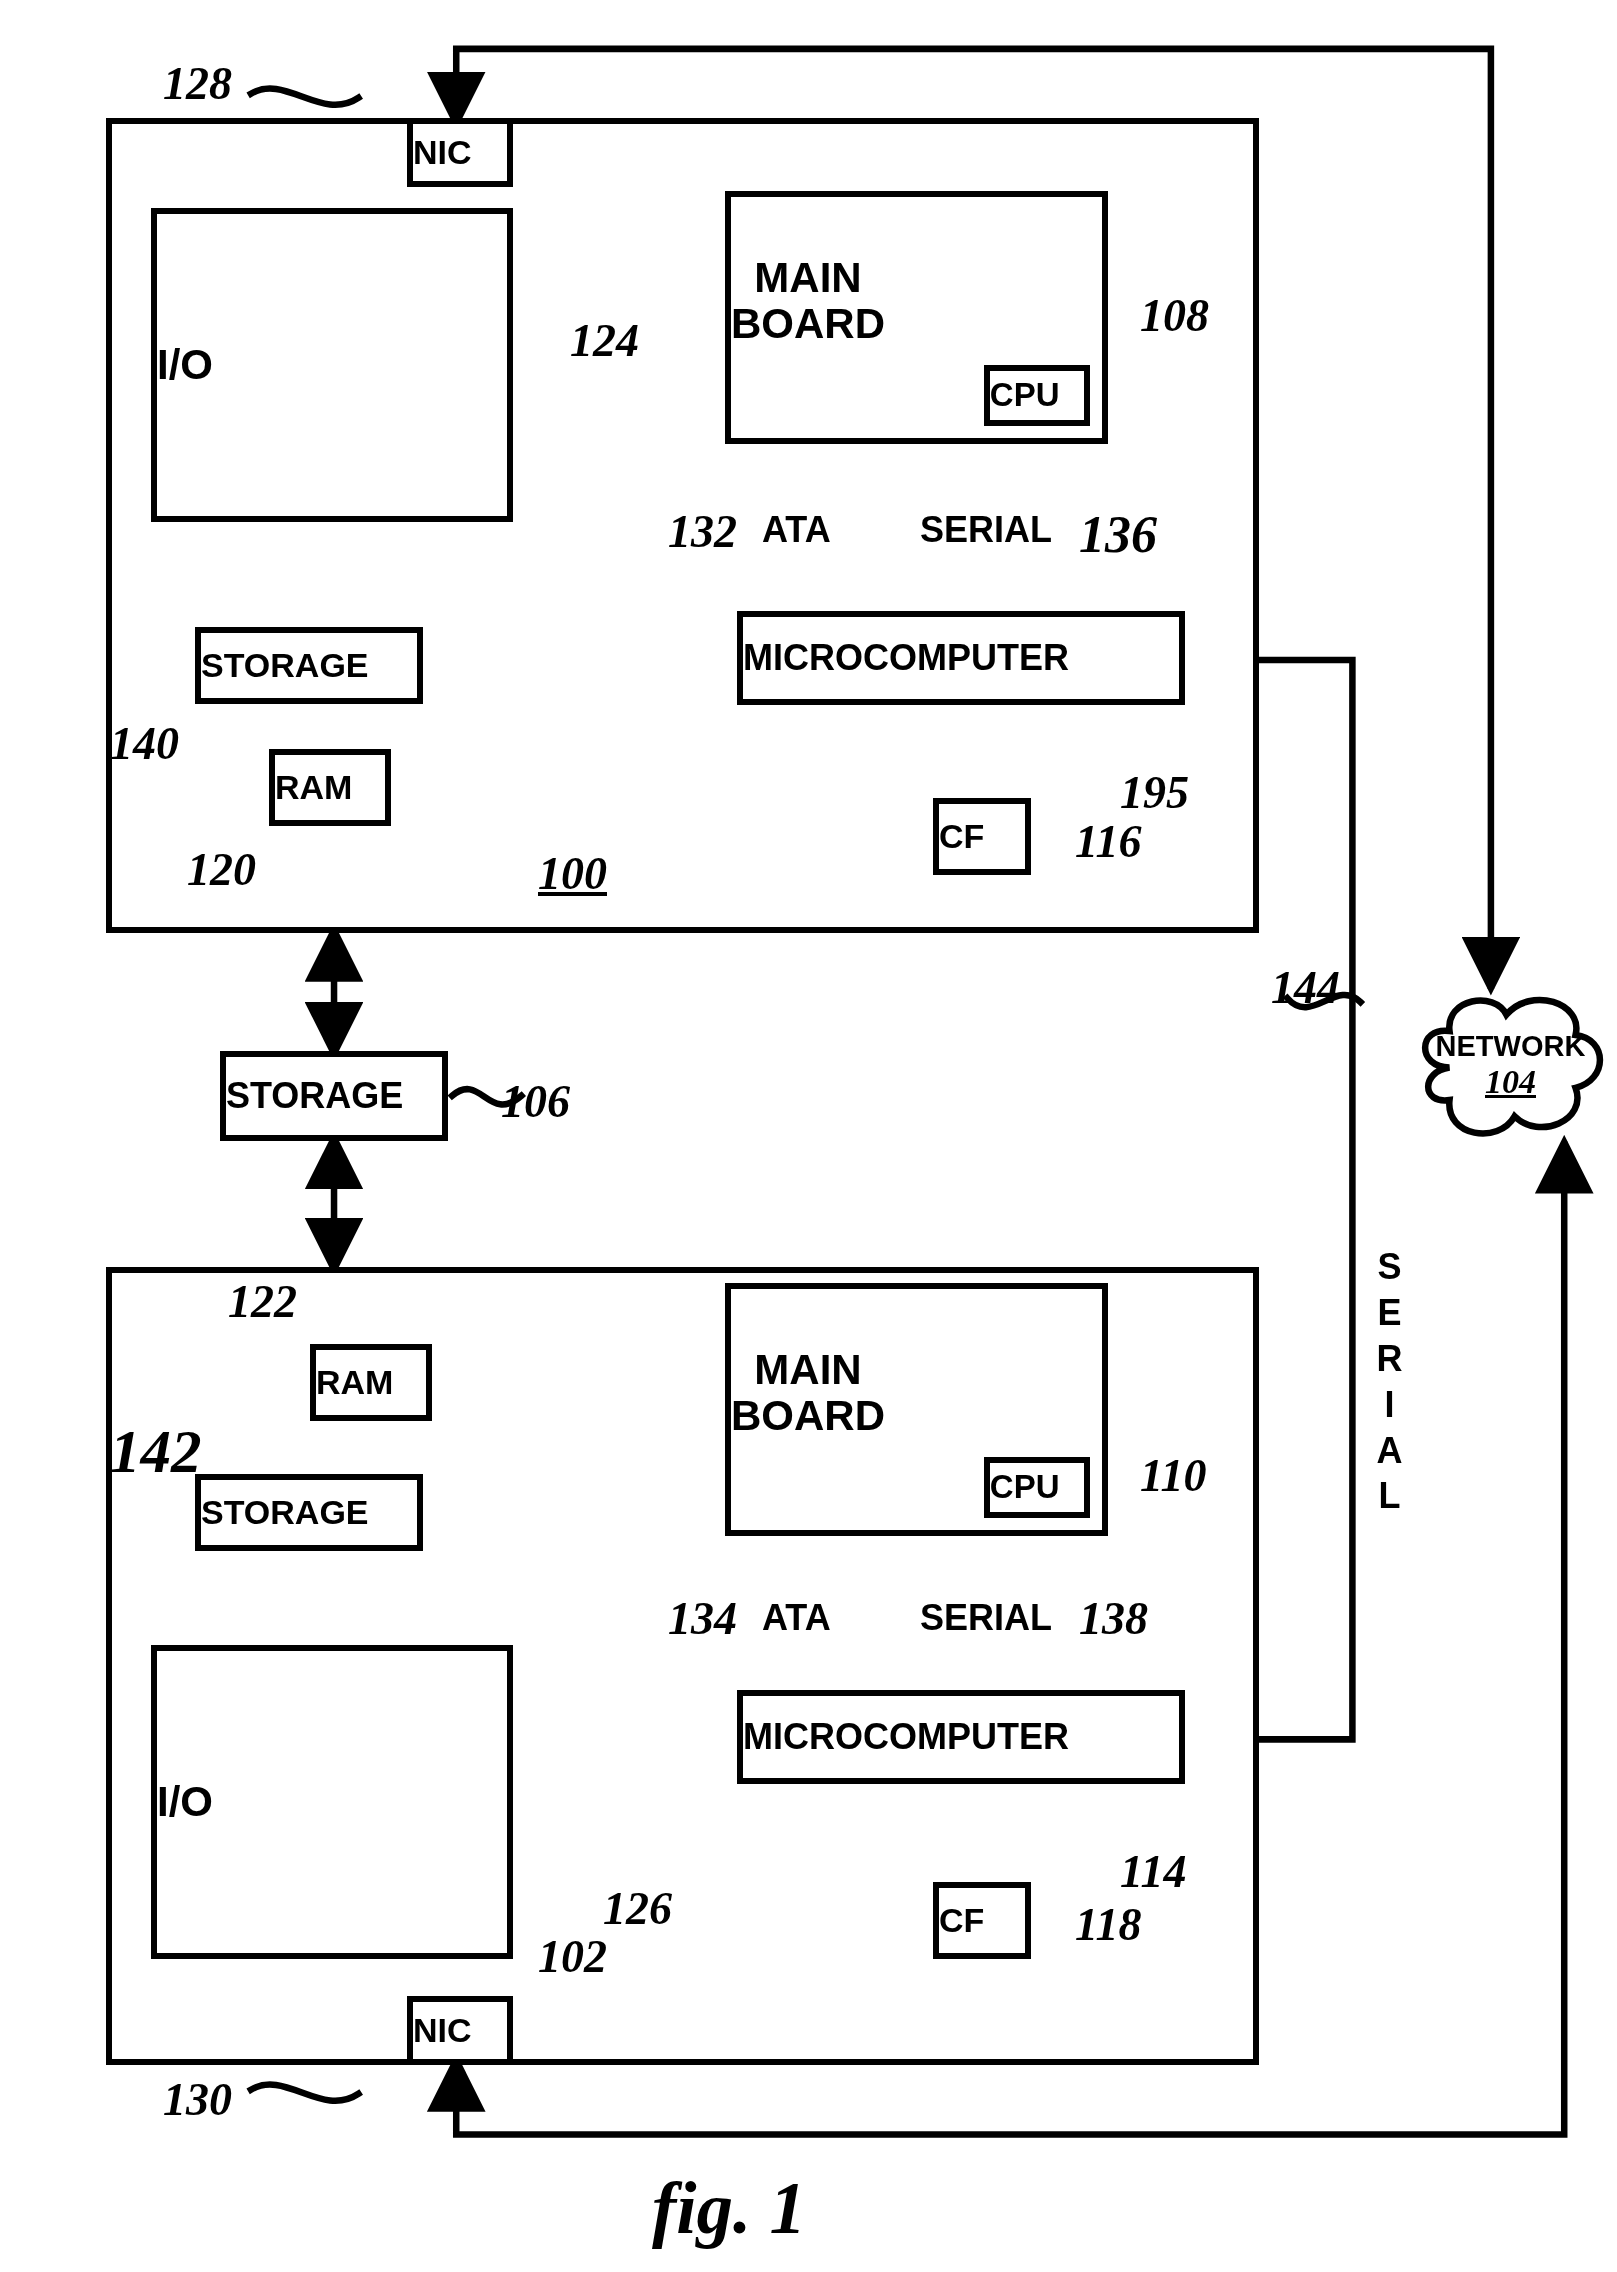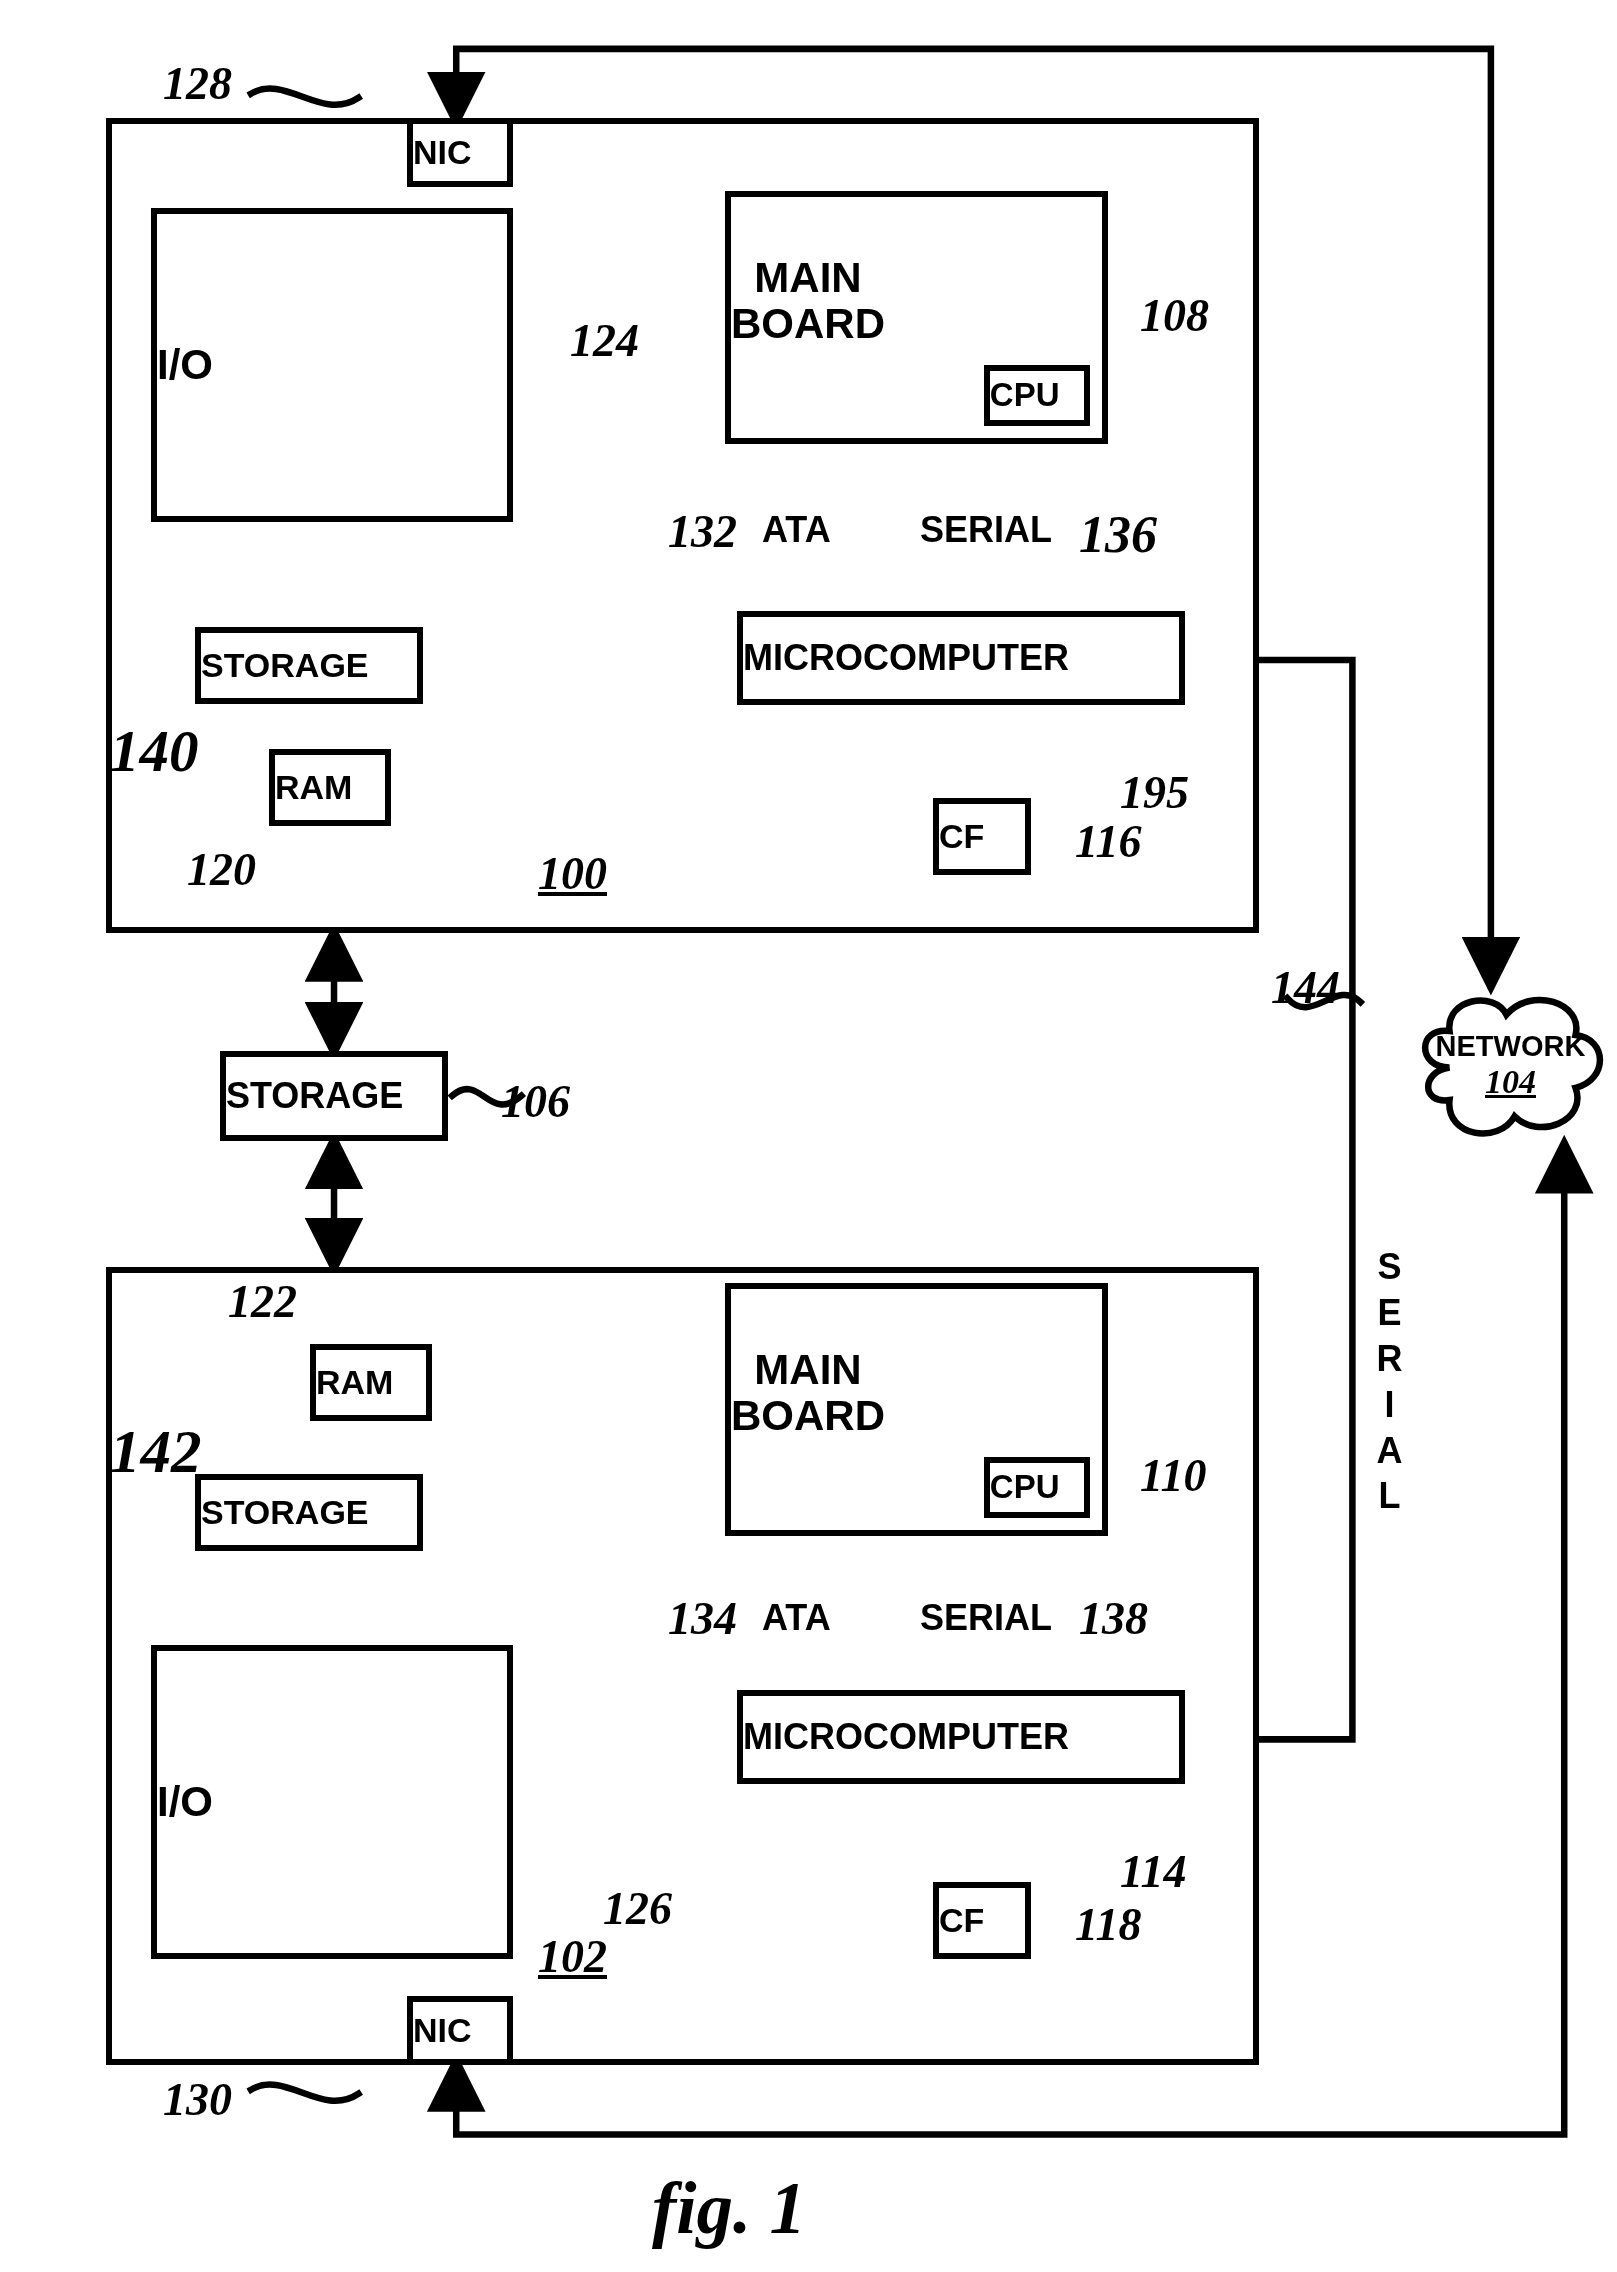--- a/index.html
+++ b/index.html
@@ -127,21 +127,21 @@
     <path d="M 1275 2358 C 1300 2330, 1310 2390, 1340 2360"></path>
 
     <path d="M 308 2565 C 350 2540, 395 2600, 440 2570"></path>
   </g>
 </svg>
 
 <div class="box" style="left:106px; top:118px; width:1153px; height:815px; justify-content:flex-start; align-items:flex-end;"></div>
 <span class="ref" style="left:538px; top:847px; font-size:46px; text-decoration: underline;">100</span>
 
 <div class="box" style="left:106px; top:1267px; width:1153px; height:798px;"></div>
-<span class="ref" style="left:538px; top:1930px; font-size:46px; text-decoration: underline;">102</span>
+<span class="ref" style="left:538px; top:1930px; font-size:46px; ">102</span>
 
 <div class="box" style="left:151px; top:208px; width:362px; height:314px; font-size:42px;">
   <span>I/O</span>
 </div>
 <div class="box" style="left:407px; top:118px; width:106px; height:69px; font-size:34px;">
   <span>NIC</span>
 </div>
 <span class="ref" style="left:163px; top:57px; font-size:46px;">128</span>
 
 <div class="box" style="left:725px; top:191px; width:383px; height:253px; font-size:42px; position:absolute;">
@@ -149,21 +149,21 @@
 BOARD</span>
   <div class="box" style="right:12.2px; bottom:12.2px; width:106px; height:61px; font-size:33px; position:absolute;">
     <span>CPU</span>
   </div>
 </div>
 <span class="ref" style="left:1140px; top:289px; font-size:46px;">108</span>
 
 <div class="box" style="left:195px; top:627px; width:228px; height:77px; font-size:34px;">
   <span>STORAGE</span>
 </div>
-<span class="ref" style="left:110px; top:717px; font-size:59px;">140</span>
+<span class="ref" style="left:110px; top:717px; font-size:46px;">140</span>
 
 <div class="box" style="left:269px; top:749px; width:122px; height:77px; font-size:34px;">
   <span>RAM</span>
 </div>
 <span class="ref" style="left:187px; top:843px; font-size:46px;">120</span>
 
 <div class="box" style="left:737px; top:611px; width:448px; height:94px; font-size:36px;">
   <span>MICROCOMPUTER</span>
 </div>
 <span class="ref" style="left:1120px; top:766px; font-size:46px;">195</span>

